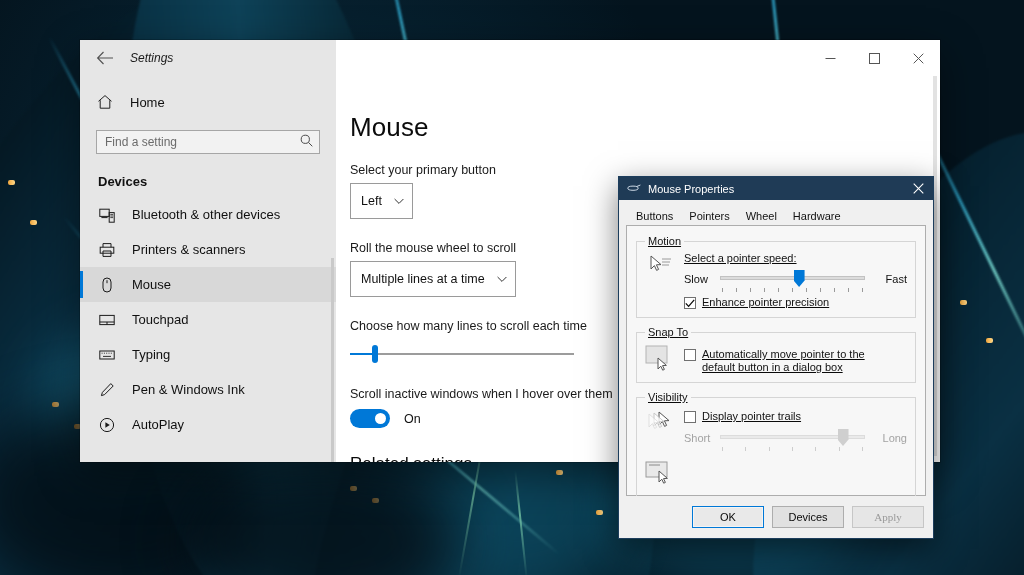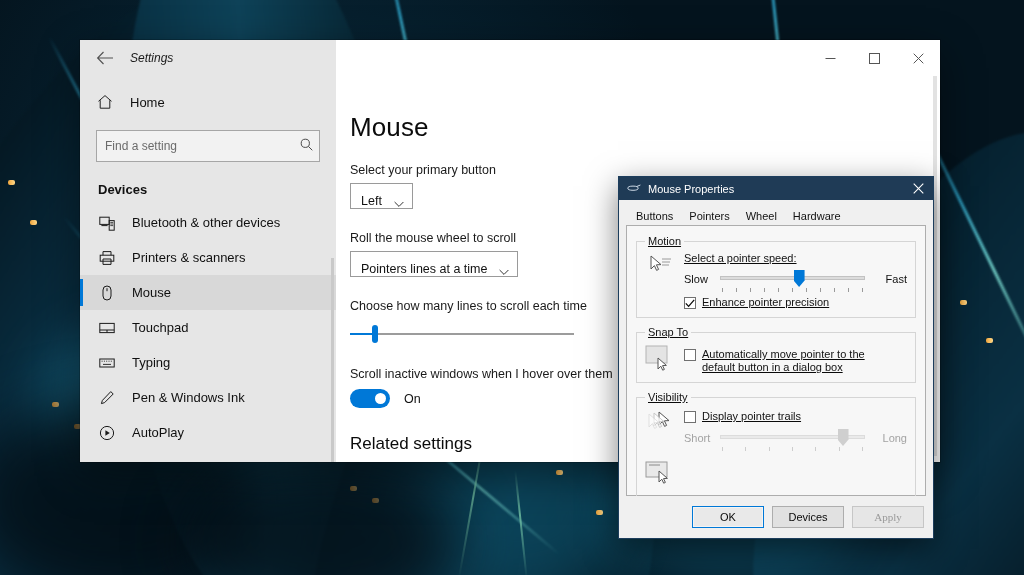--- a/index.html
+++ b/index.html
@@ -151,21 +151,21 @@
   }
   .nav-home {
     display: flex; align-items: center; gap: 16px;
     height: 40px; padding-left: 16px;
     font-size: 13px; color: #111;
   }
   .nav-home .ico { width: 18px; display:flex; align-items:center; justify-content:center; color:#222; }
   .search-wrap { padding: 8px 16px 4px 16px; }
   .search-box {
     position: relative;
-    height: 32px;
+    height: 24px;
     background: #f2f2f2;
     border: 1px solid #a6a6a6;
     display: flex; align-items: center;
   }
   .search-box input {
     flex: 1;
     border: none; outline: none; background: transparent;
     font-family: "Liberation Sans", sans-serif;
     font-size: 12px;
     color: #4a4a4a;
@@ -214,24 +214,24 @@
   .page-title {
     font-size: 26px; font-weight: normal; color: #0b0b0b;
     letter-spacing: .1px;
     margin-bottom: 20px;
   }
   .field-label {
     font-size: 12.5px; color: #1a1a1a;
     margin-bottom: 6px;
   }
   .combo {
-    height: 26px;
+    height: 36px;
     border: 1px solid #9a9a9a;
     background: #fff;
-    display: inline-flex; align-items: flex-end;
+    display: inline-flex; align-items: center;
     padding: 0 8px 0 10px;
     gap: 12px;
     font-size: 12.5px; color: #111;
     min-width: 56px;
   }
   .combo .chev { color: #333; display:flex; }
   .block { margin-bottom: 22px; }
   .slider-row { margin-top: 10px; width: 224px; position: relative; height: 22px; }
   .slider-track {
     position: absolute; left: 0; right: 0; top: 10px; height: 2px;
@@ -588,21 +588,21 @@
               <svg width="10" height="7" viewBox="0 0 10 7">
                   <path d="M0.6 1 L5 5.4 L9.4 1" fill="none" stroke="currentColor" stroke-width="1"></path>
                 </svg>
             </span>
           </div>
         </div>
 
         <div class="block">
           <div class="field-label">Roll the mouse wheel to scroll</div>
           <div class="combo">
-            <span>Pointers lines at a time</span>
+            <span>Multiple lines at a time</span>
             <span class="chev">
               <svg width="10" height="7" viewBox="0 0 10 7">
                   <path d="M0.6 1 L5 5.4 L9.4 1" fill="none" stroke="currentColor" stroke-width="1"></path>
                 </svg>
             </span>
           </div>
         </div>
 
         <div class="block">
           <div class="field-label">Choose how many lines to scroll each time</div>

